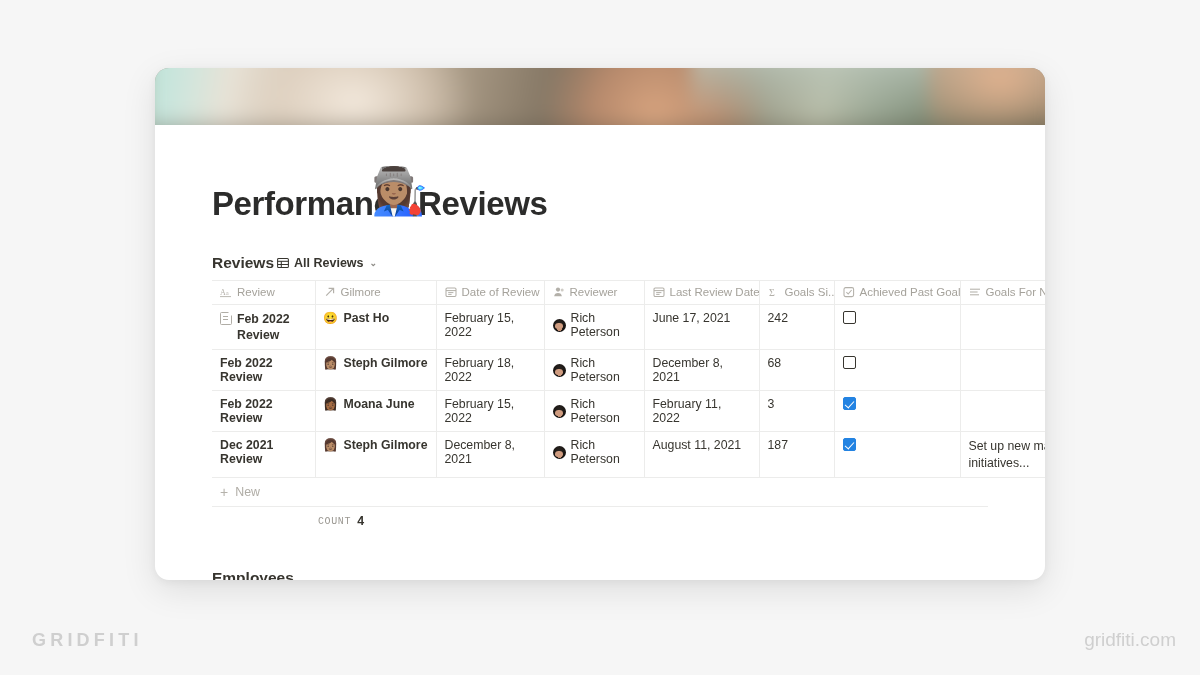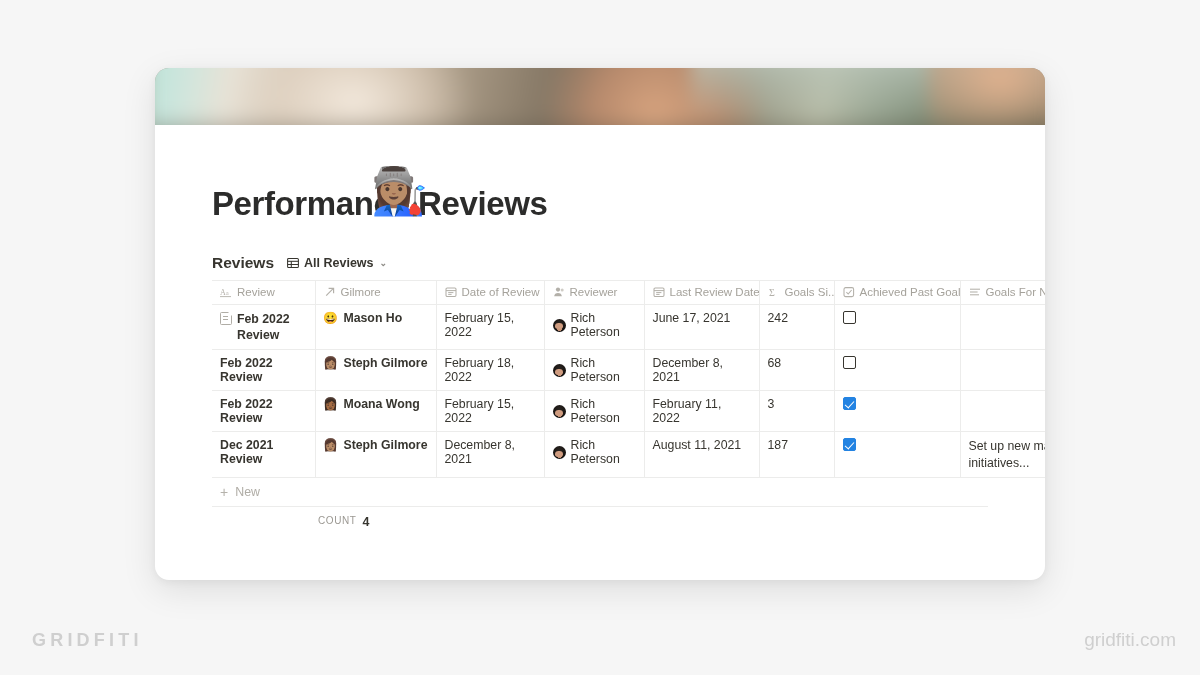--- a/index.html
+++ b/index.html
@@ -118,21 +118,20 @@
     font-weight: 700;
     color: #2c2c2b;
     letter-spacing: -0.4px;
     margin-top: 60px;
   }
 
   
   .db-head {
     display: flex;
     align-items: center;
-    gap: 10px;
     margin-top: 31px;
     margin-bottom: 8px;
   }
   .db-title {
     font-size: 15.5px;
     font-weight: 700;
     color: #37352f;
   }
   .db-view {
     display: flex;
@@ -267,25 +266,26 @@
     color: #b0ada6;
     padding: 7px 8px;
     border-bottom: 1px solid #ececeb;
     cursor: pointer;
   }
   .plus { font-size: 14px; line-height: 1; color: #b5b2ab; }
 
   
   .countrow {
     display: flex;
-    align-items: flex-start;
+    align-items: center;
     gap: 6px;
     padding: 8px 8px 0 106px;
     font-size: 10px;
     color: #9b9892;
+    font-family: Liberation Mono, monospace;
   }
   .countrow .lbl { letter-spacing: 0.6px; text-transform: uppercase; }
   .countrow .val { font-size: 12.4px; color: #37352f; font-weight: 600; }
 
   .emp-head {
     font-size: 15.5px;
     font-weight: 700;
     color: #37352f;
     margin-top: 40px;
     margin-bottom: 9px;
@@ -446,21 +446,21 @@
         <tr style="height:38px">
           <td>
             <span class="cell-flex wrapcell" style="align-items:flex-start">
               <span class="docicon" style="margin-top:1px"></span>
               <span class="bold">Feb 2022 Review</span>
             </span>
           </td>
           <td>
               <span class="cell-flex">
             <span class="cell-emoji">😀</span>
-            <span class="bold">Mason Ho</span>
+            <span class="bold">Past Ho</span>
               </span>
             </td>
           <td><span>February 15, 2022</span></td>
           <td>
               <span class="cell-flex">
             <span class="avatar"></span>
             <span>Rich Peterson</span>
               </span>
             </td>
           <td><span>June 17, 2021</span></td>
@@ -492,21 +492,21 @@
             </td>
           <td><span class="chk"></span></td>
           <td><span></span></td>
         </tr>
 
         <tr>
           <td><span class="bold">Feb 2022 Review</span></td>
           <td>
               <span class="cell-flex">
             <span class="cell-emoji">👩🏾</span>
-            <span class="bold">Moana Wong</span>
+            <span class="bold">Moana June</span>
               </span>
             </td>
           <td><span>February 15, 2022</span></td>
           <td>
               <span class="cell-flex">
             <span class="avatar"></span>
             <span>Rich Peterson</span>
               </span>
             </td>
           <td><span>February 11, 2022</span></td>
@@ -546,15 +546,16 @@
     <div class="newrow">
       <span class="plus">+</span>
       <span>New</span>
     </div>
 
     <div class="countrow">
       <span class="lbl">COUNT</span>
       <span class="val">4</span>
     </div>
 
+    <div class="emp-head">Employees</div>
 
   </div>
 </div>
 
 </body></html>

